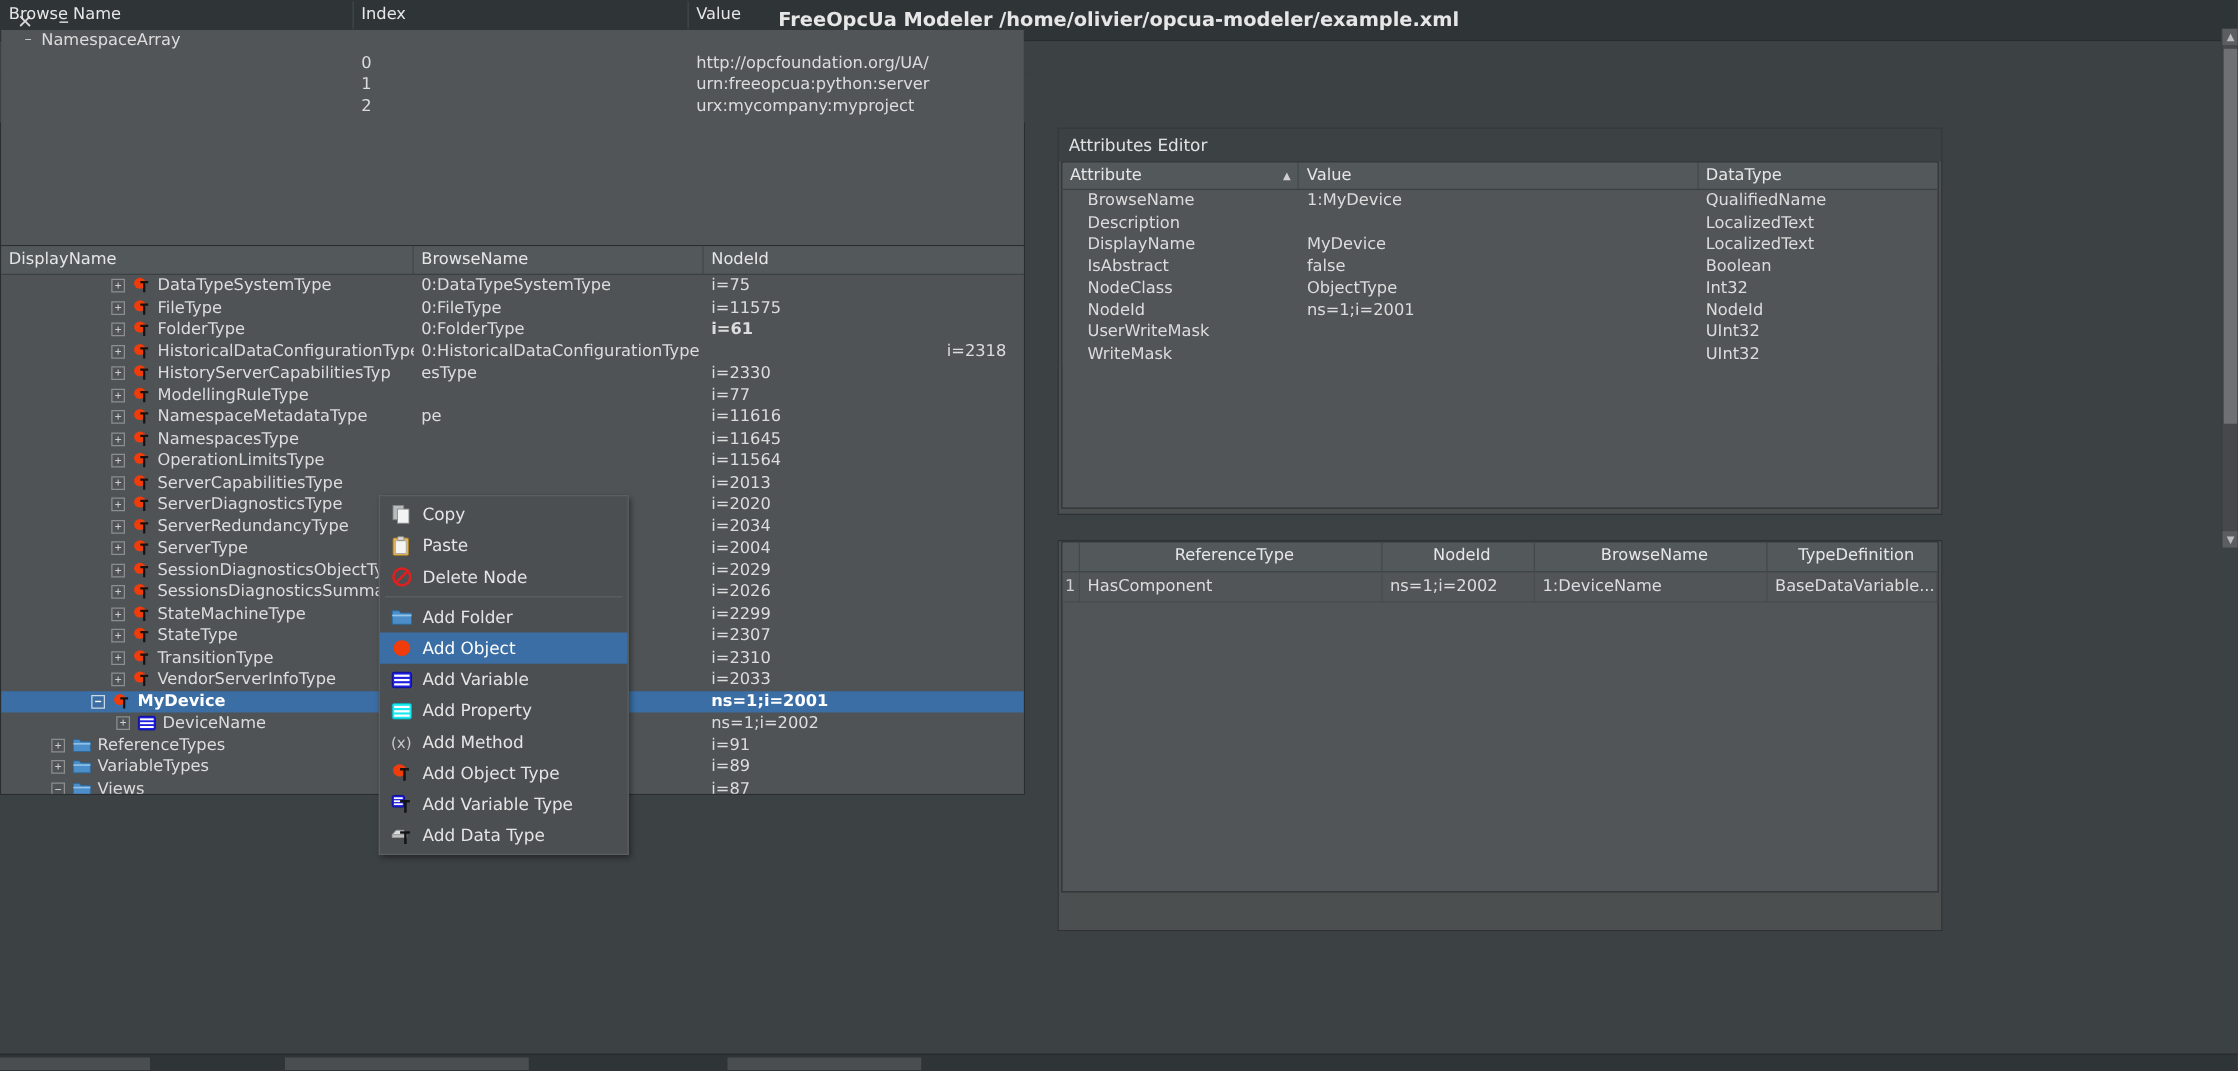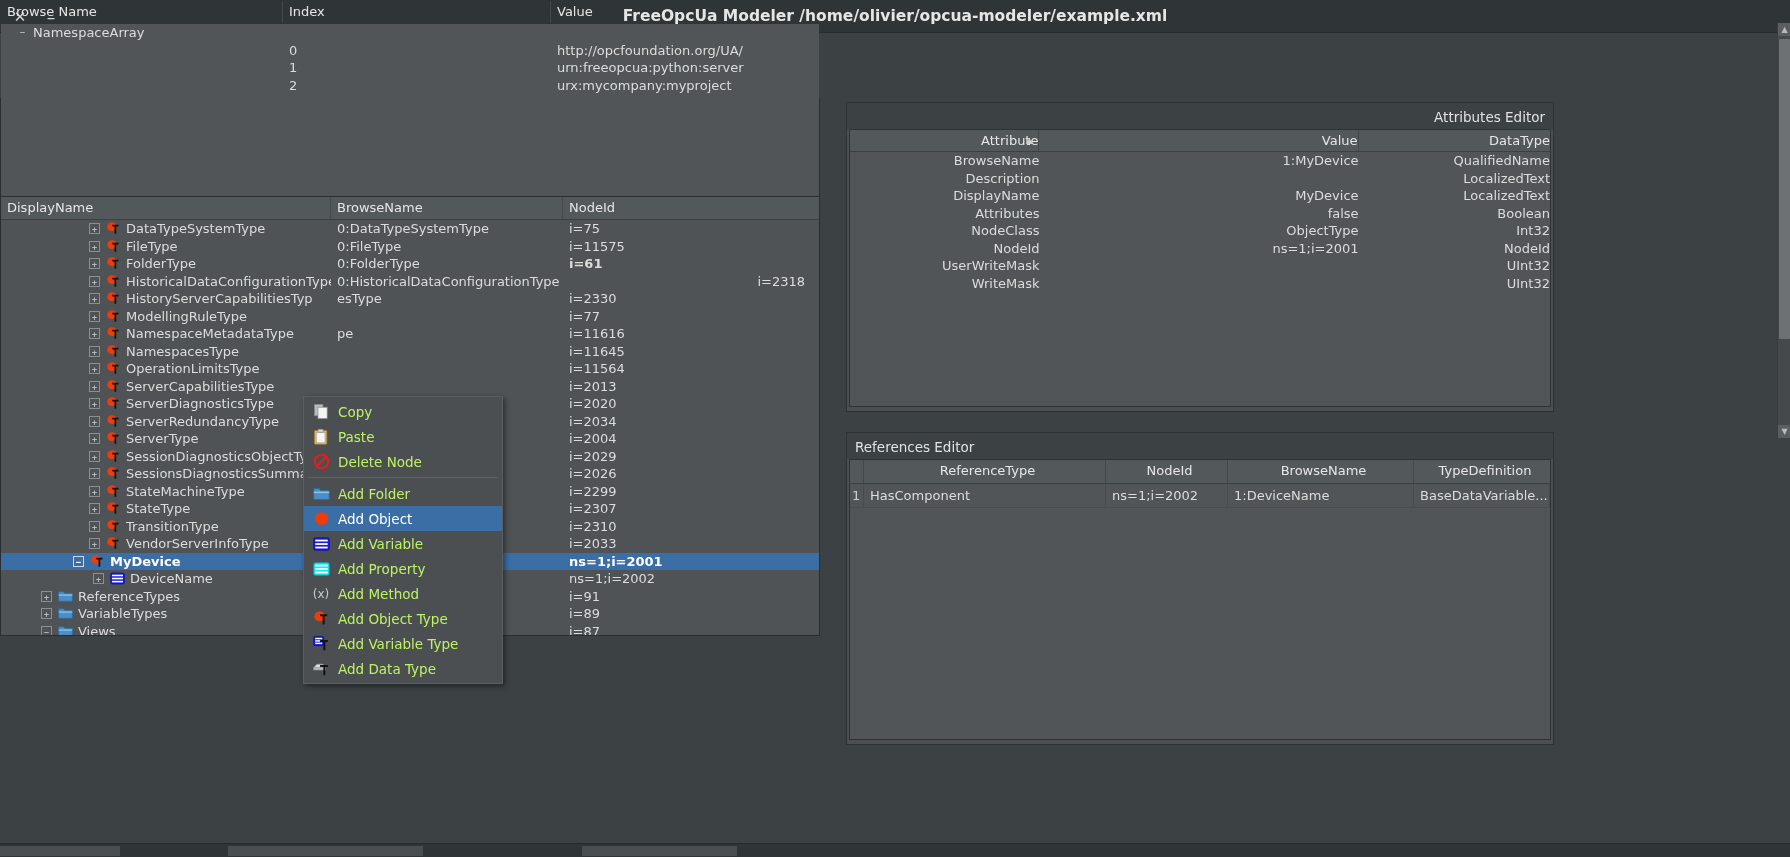--- a/index.html
+++ b/index.html
@@ -124,40 +124,40 @@
     background: #5a5e60;
   }
   .vscroll .arrow.up { top: 0; }
   .vscroll .arrow.down { bottom: 0; }
   .vscroll .thumb {
     position: absolute; left: 1px; width: 11px; background: #6d7173;
     border-radius: 1px;
   }
 
   
-  #attr-panel { left: 846px; top: 102px; width: 708px; height: 310px; text-align: right; }
+  #attr-panel { left: 846px; top: 102px; width: 708px; height: 310px; }
   #refs-panel { left: 846px; top: 432px; width: 708px; height: 313px; }
 
   
   #ctx-menu {
     position: absolute; left: 303px; top: 396px; width: 200px;
     background: #4b4f51; border: 1px solid #5b5f61;
     box-shadow: 2px 2px 5px rgba(0,0,0,0.45);
     padding: 2px 0; z-index: 50;
   }
   .mi {
     display: flex; align-items: center; height: 25px;
     padding-left: 6px; cursor: pointer;
   }
   .mi.active { background: #3a6ea5; }
   .mi .mi-icon {
     width: 22px; height: 18px; margin-right: 6px;
     display: flex; align-items: center; justify-content: center; flex: 0 0 auto;
   }
-  .mi .mi-label { color: #bef264; font-size: 13.5px; white-space: nowrap; }
+  .mi .mi-label { color: #e5e5e5; font-size: 13.5px; white-space: nowrap; }
   .msep { height: 1px; background: #5d6163; margin: 3px 4px; }
 
   
   .statusbar {
     position: absolute; left: 0; bottom: 0; width: 1790px; height: 14px;
     background: #2f3436; border-top: 1px solid #272b2d;
   }
   .sb-seg { position: absolute; top: 2px; height: 10px; background: #4a4e50; }
 
   
@@ -675,21 +675,21 @@
             <div class="cell" style="width: 190px; padding-left: 20px;">Description</div>
             <div class="cell" style="width: 320px; padding-left: 6px;"></div>
             <div class="cell" style="width: 192px; padding-left: 6px;">LocalizedText</div>
           </div>
           <div class="row">
             <div class="cell" style="width: 190px; padding-left: 20px;">DisplayName</div>
             <div class="cell" style="width: 320px; padding-left: 6px;">MyDevice</div>
             <div class="cell" style="width: 192px; padding-left: 6px;">LocalizedText</div>
           </div>
           <div class="row">
-            <div class="cell" style="width: 190px; padding-left: 20px;">Attributes</div>
+            <div class="cell" style="width: 190px; padding-left: 20px;">IsAbstract</div>
             <div class="cell" style="width: 320px; padding-left: 6px;">false</div>
             <div class="cell" style="width: 192px; padding-left: 6px;">Boolean</div>
           </div>
           <div class="row">
             <div class="cell" style="width: 190px; padding-left: 20px;">NodeClass</div>
             <div class="cell" style="width: 320px; padding-left: 6px;">ObjectType</div>
             <div class="cell" style="width: 192px; padding-left: 6px;">Int32</div>
           </div>
           <div class="row">
             <div class="cell" style="width: 190px; padding-left: 20px;">NodeId</div>
@@ -704,21 +704,20 @@
           <div class="row">
             <div class="cell" style="width: 190px; padding-left: 20px;">WriteMask</div>
             <div class="cell" style="width: 320px; padding-left: 6px;"></div>
             <div class="cell" style="width: 192px; padding-left: 6px;">UInt32</div>
           </div>
         </div>
     </div>
   </div>
 
   <div class="panel" id="refs-panel">
-    <div class="panel-title">References Editor</div>
     <div style="margin:0 2px 2px 2px;border:1px solid #2e3234;background:#515557;height:281px;overflow:hidden;">
       <div class="thead" style="height:24px">
         <div class="th" style="width:14px;padding-left:0"></div>
         <div class="th" style="width:242px;text-align:center">ReferenceType</div>
         <div class="th" style="width:122px;text-align:center">NodeId</div>
         <div class="th" style="width:186px;text-align:center">BrowseName</div>
         <div class="th" style="width:136px;text-align:center;border-right:none">TypeDefinition</div>
       </div>
       <div class="tbody" id="refs-body">
           <div class="row" style="height: 24px; border-bottom: 1px solid rgb(72, 76, 78);">

